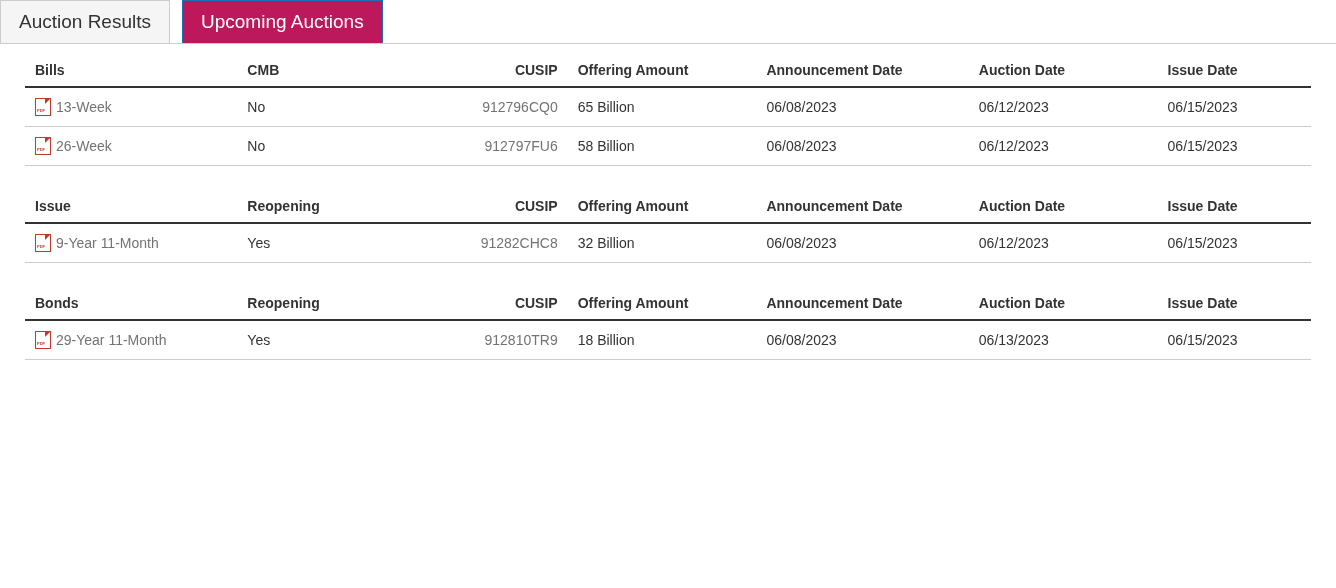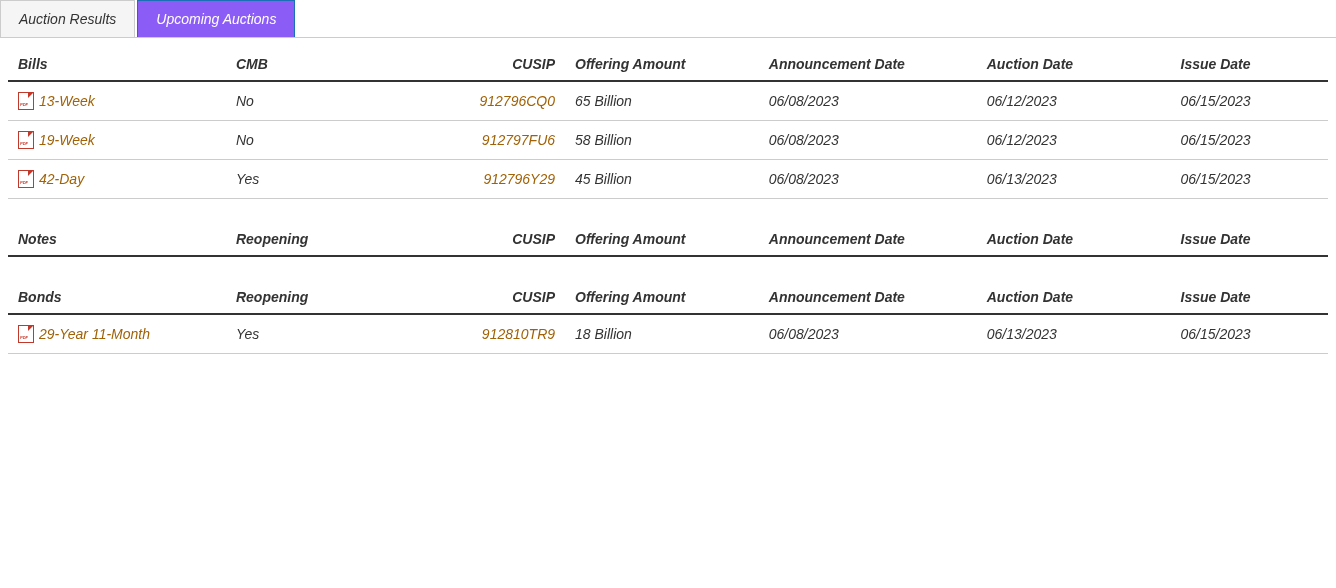--- a/index.html
+++ b/index.html
@@ -12,39 +12,37 @@
 
     
     .tabs {
       display: flex;
       border-bottom: 1px solid #ccc;
       background: #fff;
     }
     .tab {
       padding: 10px 18px;
       cursor: pointer;
-      font-size: 14px;
+      font-size: 19px;
       border: 1px solid #ccc;
       border-bottom: none;
       background: #f5f5f5;
       color: #333;
-      margin-right: 2px;
-      font-style: italic;
+      margin-right: 12px;
     }
     .tab.active {
-      background: #8b5cf6;
+      background: #be185d;
       color: #fff;
       border-color: #1a6fb5;
     }
 
     
     .content {
-      padding: 10px 8px;
+      padding: 10px 25px;
       overflow-x: auto;
-      font-style: italic;
     }
 
     
     .section {
       margin-bottom: 24px;
       width: 100%;
     }
 
     table {
       width: 100%;
@@ -98,21 +96,21 @@
       left: 1px;
       font-weight: bold;
     }
 
     .pdf-cell {
       display: flex;
       align-items: center;
     }
 
     a {
-      color: #a16207;
+      color: #737373;
       text-decoration: none;
     }
 
     .col-bills     { width: 180px; }
     .col-cmb       { width: 120px; }
     .col-cusip     { width: 160px; text-align: right; }
     .col-offering  { width: 160px; margin-top: 28px; }
     .col-announce  { width: 180px; }
     .col-auction   { width: 160px; }
     .col-issue     { width: 130px; }
@@ -156,61 +154,61 @@
             <td class="col-cusip"><a href="#">912796CQ0</a></td>
             <td class="col-offering">65 Billion</td>
             <td class="col-announce">06/08/2023</td>
             <td class="col-auction">06/12/2023</td>
             <td class="col-issue">06/15/2023</td>
           </tr>
           <tr>
             <td class="col-bills">
               <div class="pdf-cell">
                 <span class="pdf-icon"></span>
-                <a href="#">19-Week</a>
+                <a href="#">26-Week</a>
               </div>
             </td>
             <td class="col-cmb">No</td>
             <td class="col-cusip"><a href="#">912797FU6</a></td>
             <td class="col-offering">58 Billion</td>
             <td class="col-announce">06/08/2023</td>
             <td class="col-auction">06/12/2023</td>
-            <td class="col-issue">06/15/2023</td>
-          </tr>
-          <tr>
-            <td class="col-bills">
-              <div class="pdf-cell">
-                <span class="pdf-icon"></span>
-                <a href="#">42-Day</a>
-              </div>
-            </td>
-            <td class="col-cmb">Yes</td>
-            <td class="col-cusip"><a href="#">912796Y29</a></td>
-            <td class="col-offering">45 Billion</td>
-            <td class="col-announce">06/08/2023</td>
-            <td class="col-auction">06/13/2023</td>
             <td class="col-issue">06/15/2023</td>
           </tr>
         </tbody>
       </table>
     </div>
     <div class="section">
       <table>
         <thead>
           <tr>
-            <th class="col-bills">Notes</th>
+            <th class="col-bills">Issue</th>
             <th class="col-cmb">Reopening</th>
             <th class="col-cusip">CUSIP</th>
             <th class="col-offering">Offering Amount</th>
             <th class="col-announce">Announcement Date</th>
             <th class="col-auction">Auction Date</th>
             <th class="col-issue">Issue Date</th>
           </tr>
         </thead>
         <tbody>
+          <tr>
+            <td class="col-bills">
+              <div class="pdf-cell">
+                <span class="pdf-icon"></span>
+                <a href="#">9-Year 11-Month</a>
+              </div>
+            </td>
+            <td class="col-cmb">Yes</td>
+            <td class="col-cusip"><a href="#">91282CHC8</a></td>
+            <td class="col-offering">32 Billion</td>
+            <td class="col-announce">06/08/2023</td>
+            <td class="col-auction">06/12/2023</td>
+            <td class="col-issue">06/15/2023</td>
+          </tr>
         </tbody>
       </table>
     </div>
     <div class="section">
       <table>
         <thead>
           <tr>
             <th class="col-bills">Bonds</th>
             <th class="col-cmb">Reopening</th>
             <th class="col-cusip">CUSIP</th>

